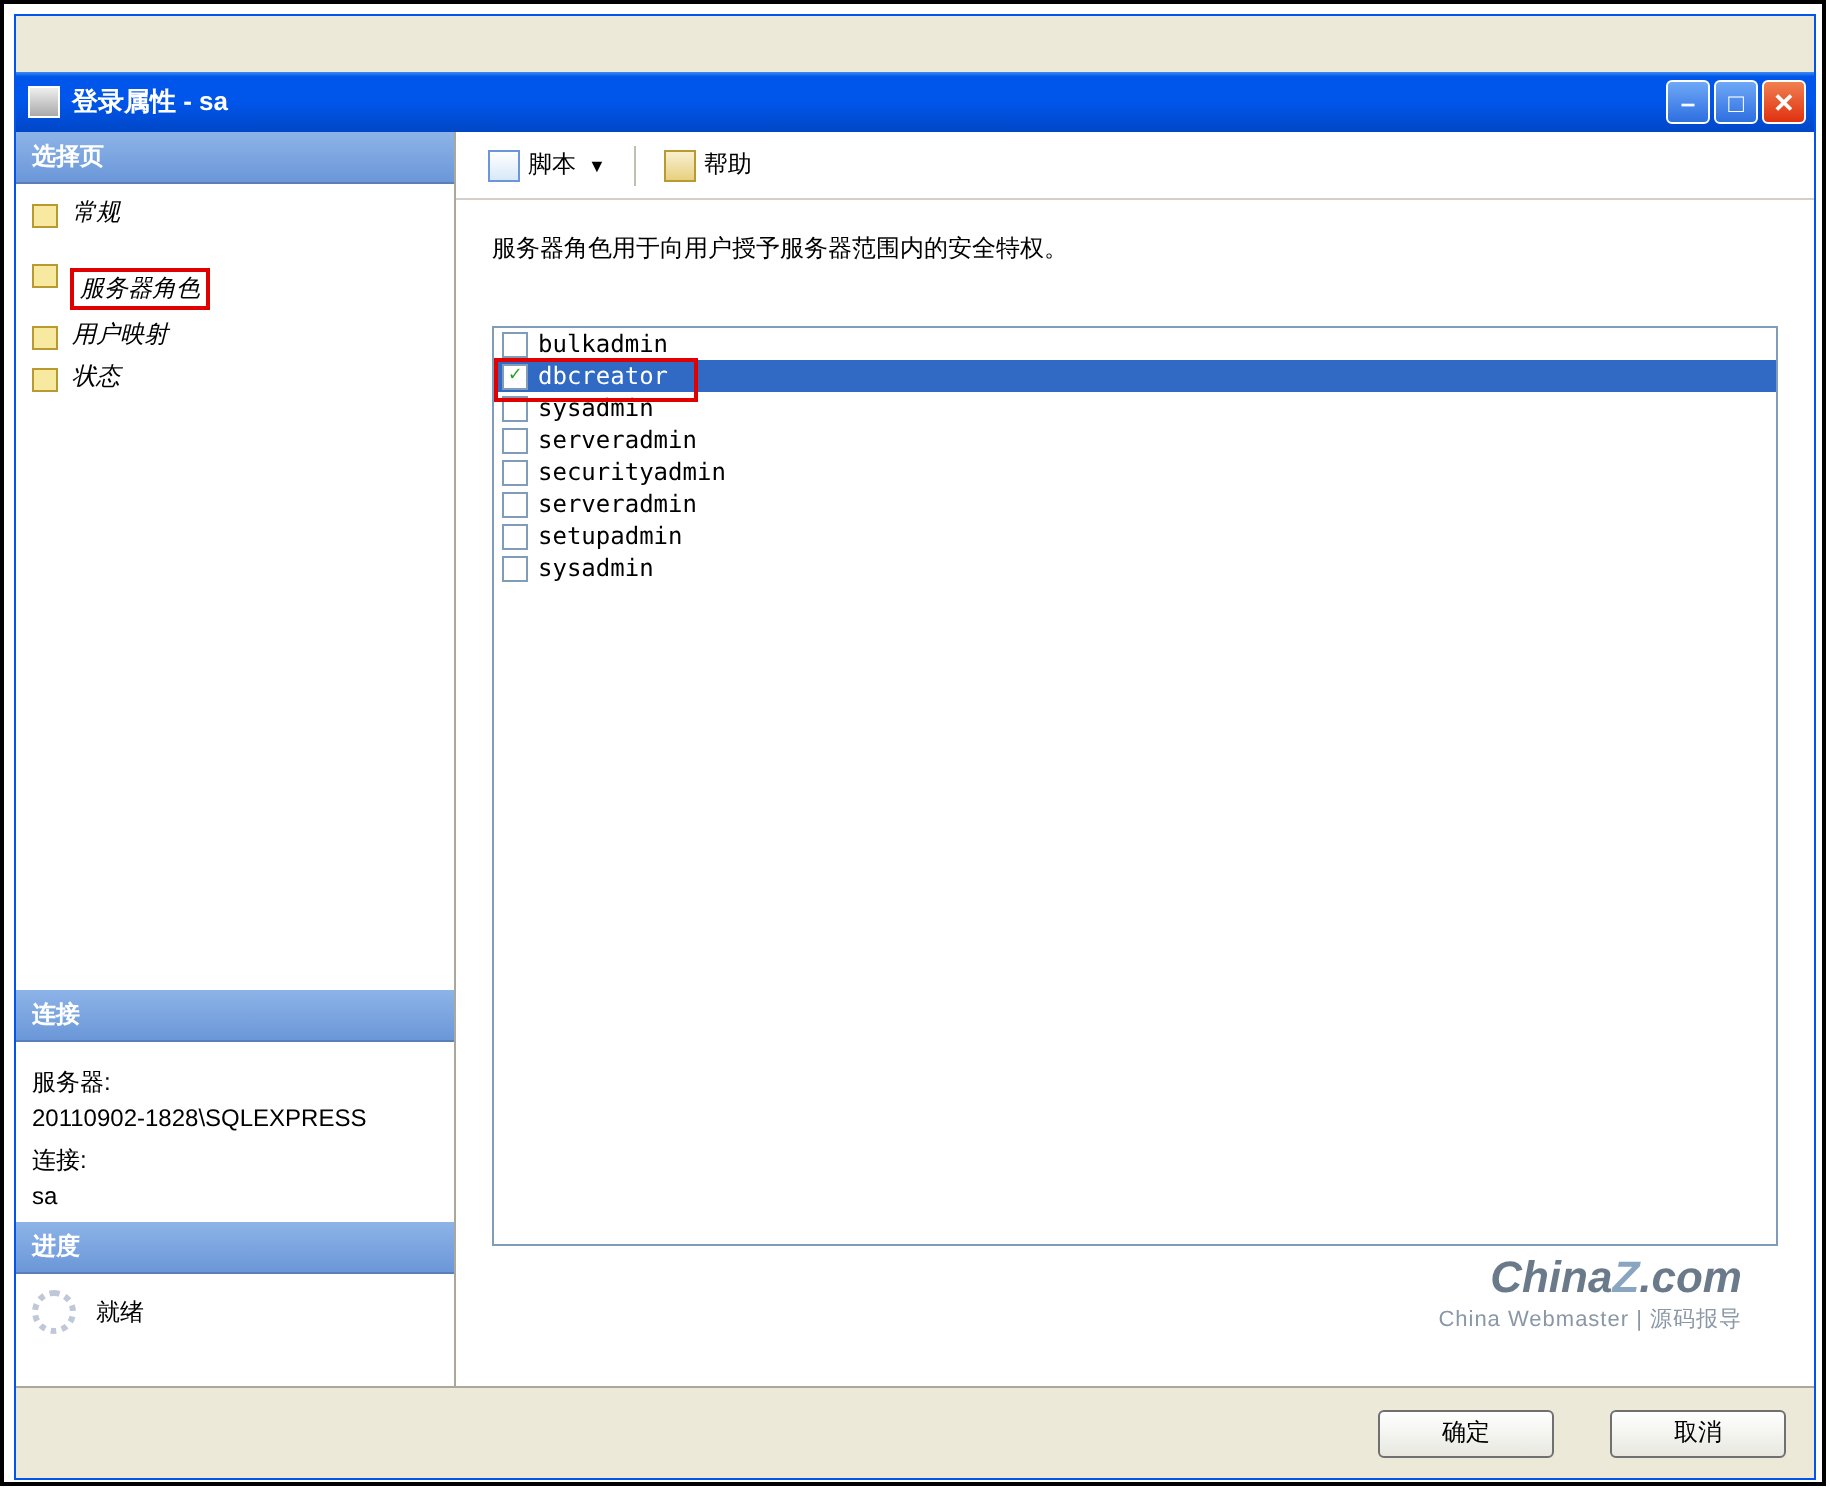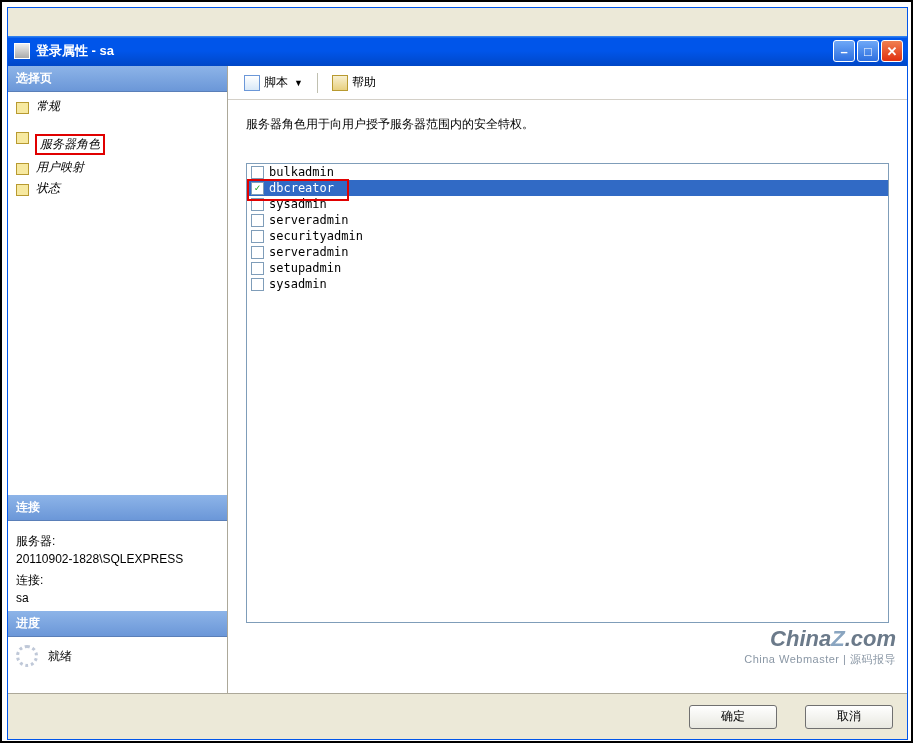--- a/index.html
+++ b/index.html
@@ -144,21 +144,21 @@
   width: 13px; height: 13px;
   border: 1px solid #7f9db9;
   background: #fff;
   display: flex; align-items: center; justify-content: center;
   font-size: 10px; color: #21a121; font-weight: bold;
   line-height: 1;
 }
 .role-row.selected .chk { border-color: #7f9db9; }
 
 .watermark {
-  position: absolute; right: 11px; bottom: 26px;
+  position: absolute; right: 36px; bottom: 26px;
   text-align: right;
   color: #6b7a8a;
   font-family: Arial, sans-serif;
 }
 .watermark .big { font-size: 22px; font-weight: bold; font-style: italic; }
 .watermark .big .z { color: #8aa5c0; }
 .watermark .small { font-size: 11px; color: #8a97a5; letter-spacing: 0.5px; }
 
 .button-row {
   height: 46px;

